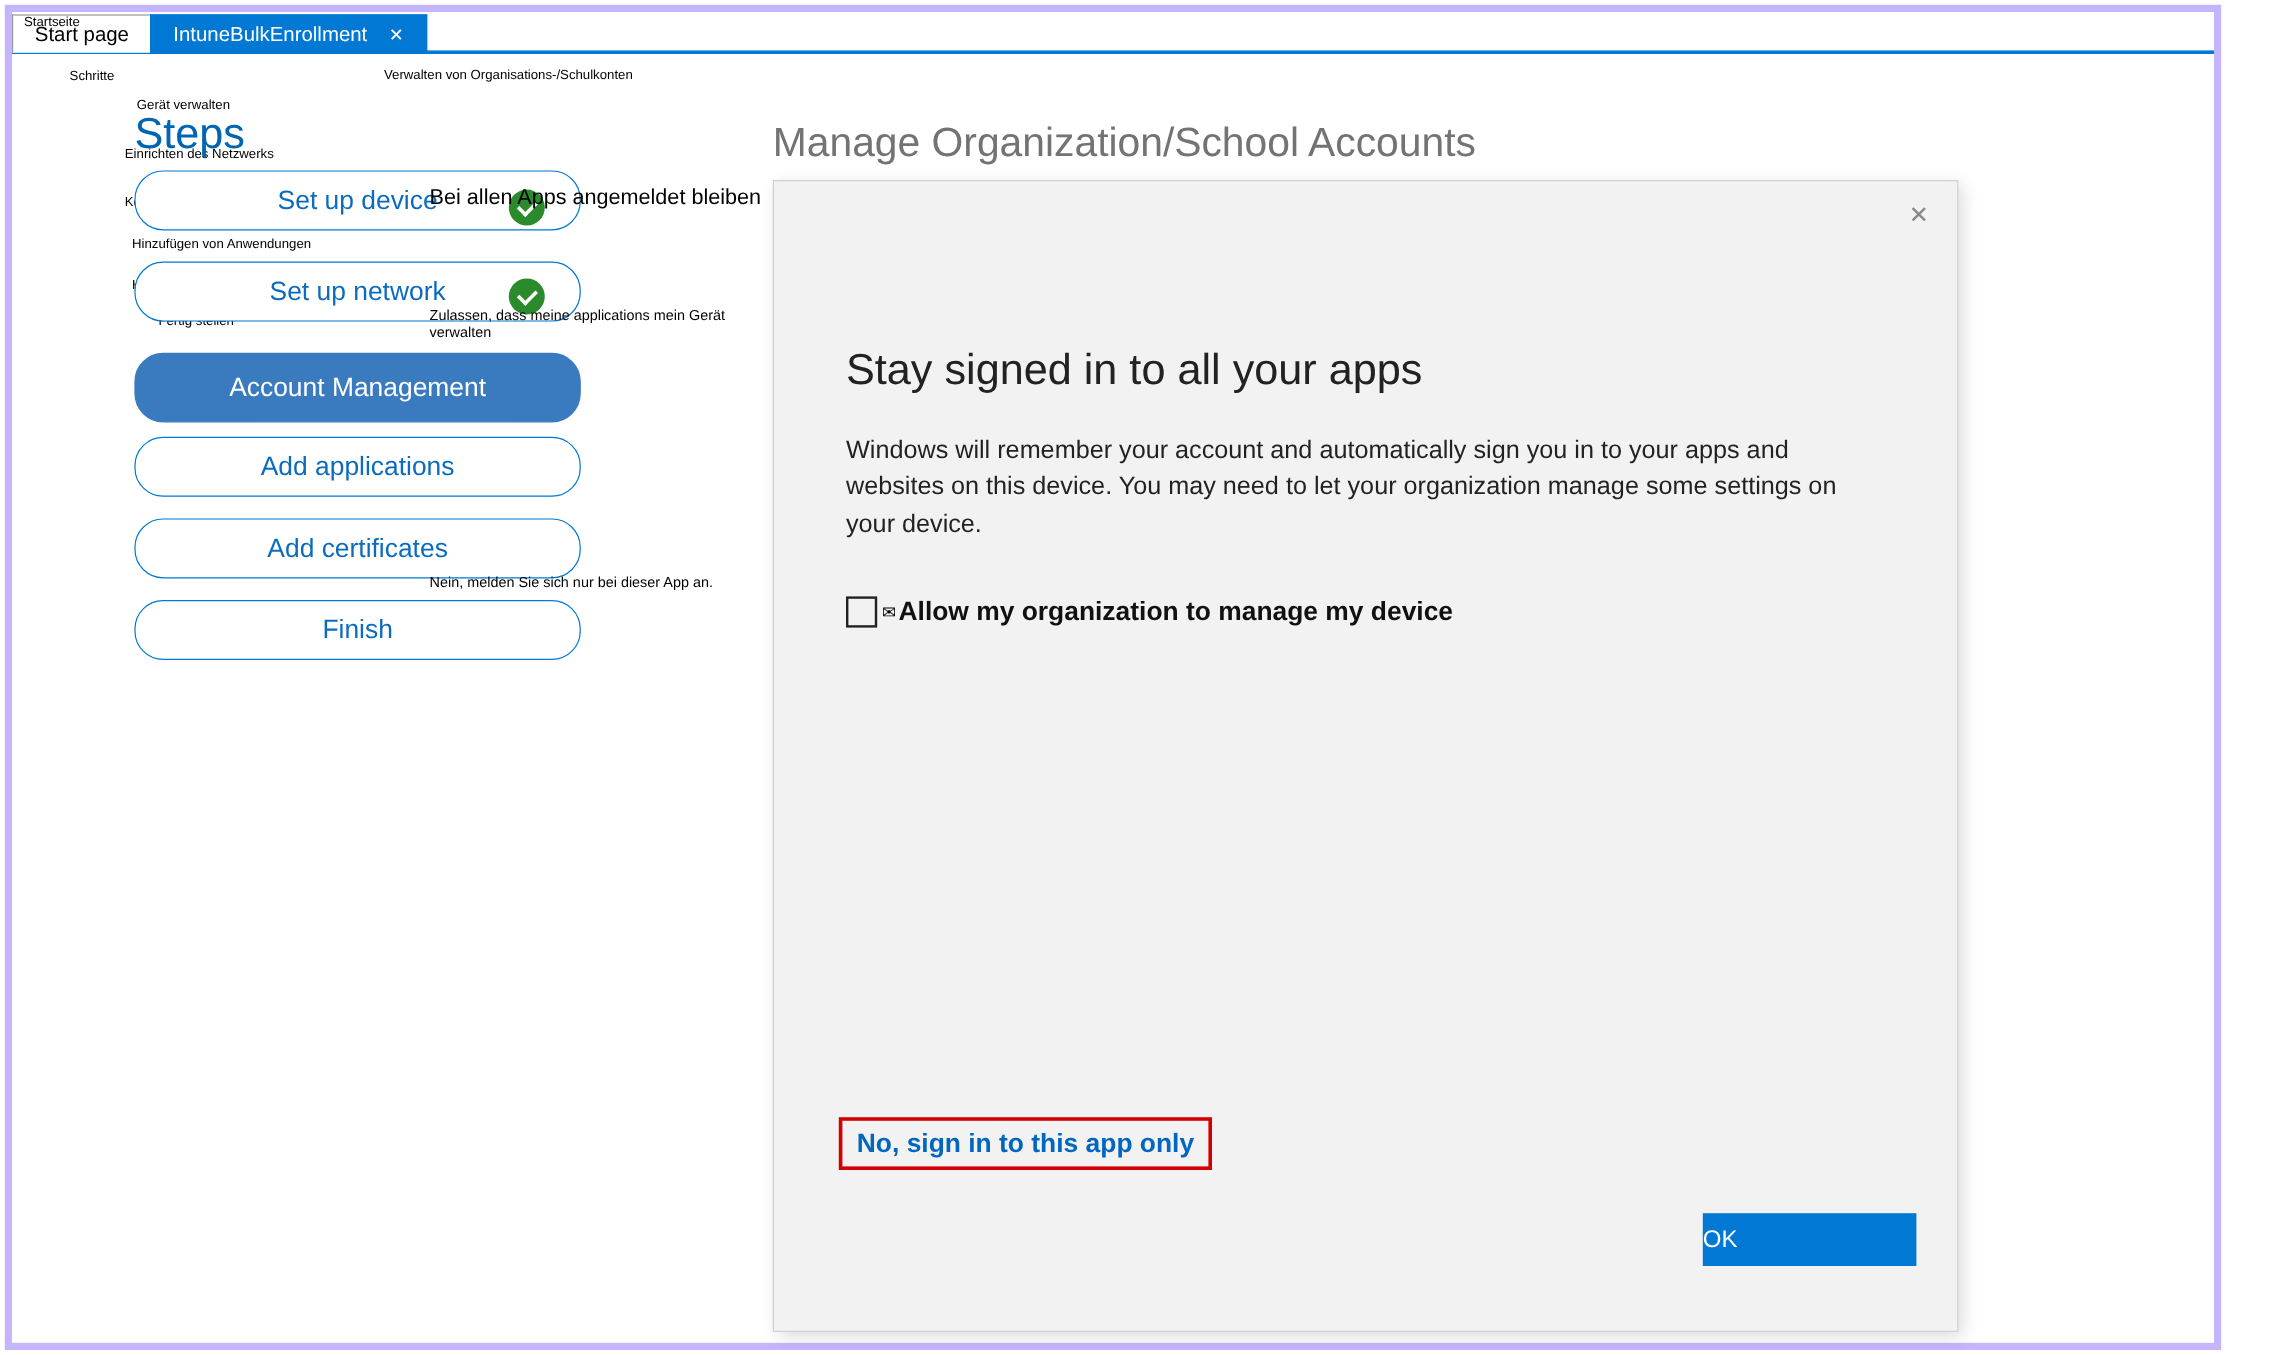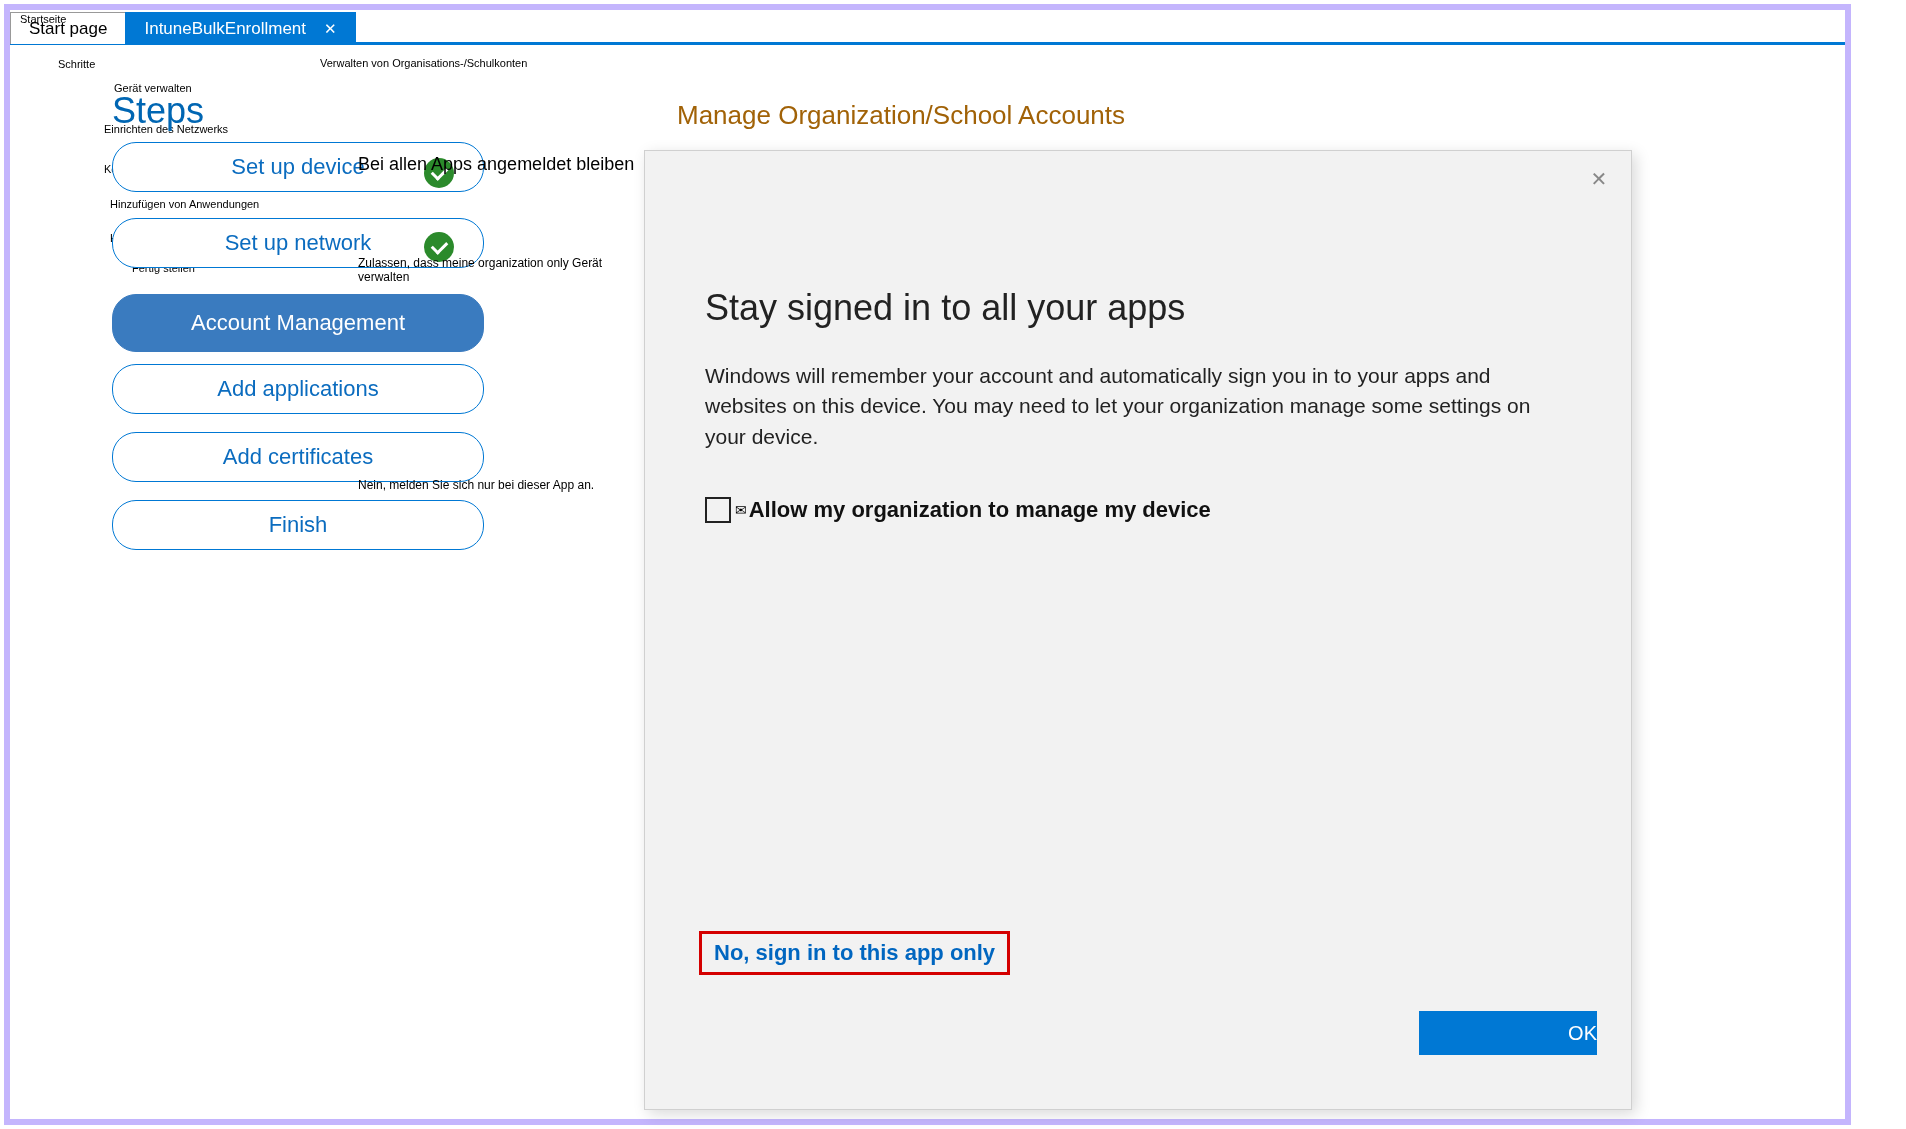--- a/index.html
+++ b/index.html
@@ -96,24 +96,24 @@
   .check::after {
     content: "";
     width: 12px; height: 7px;
     border-left: 3px solid #fff;
     border-bottom: 3px solid #fff;
     transform: rotate(-45deg);
     margin-top: -3px;
   }
   .main-heading {
     position: absolute;
-    left: 667px;
+    left: 634px;
     top: 90px;
-    color: #a16207;
-    font-size: 26px;
+    color: #737373;
+    font-size: 34px;
     font-weight: 400;
   }
   .main-sub {
     position: absolute;
     left: 634px;
     top: 126px;
     color: #6a8bb0;
     font-size: 20px;
   }
   
@@ -180,21 +180,21 @@
   }
   .ok-btn {
     position: absolute;
     right: 34px;
     bottom: 54px;
     width: 178px;
     height: 44px;
     background: #0078d4;
     color: #fff;
     font-size: 20px;
-    display:flex;align-items:center;justify-content:flex-end;margin-left:44px;
+    display:flex;align-items:center;justify-content:flex-start;margin-left:44px;
   }
   .de-small {
     font-size: 12px;
     color: #000;
     position: absolute;
     line-height: 1.2;
   }
 </style>
 </head>
 <body>
@@ -246,21 +246,21 @@
     <span>Add certificates</span>
   </div>
 
   <div class="step-btn" style="top:490px;">
     <span>Finish</span>
   </div>
 
   <div class="main-heading">Manage Organization/School Accounts</div>
 
   <span class="de-small" style="left:348px; top:144px; font-size:18px;">Bei allen Apps angemeldet bleiben</span>
-  <span class="de-small" style="left:348px; top:246px; width:290px;">Zulassen, dass meine organization only Gerät verwalten</span>
+  <span class="de-small" style="left:348px; top:246px; width:290px;">Zulassen, dass meine applications mein Gerät verwalten</span>
   <span class="de-small" style="left:348px; top:468px;">Nein, melden Sie sich nur bei dieser App an.</span>
 
   <div class="dialog">
     <div class="close-x">✕</div>
     <div class="dialog-title">Stay signed in to all your apps</div>
     <div class="dialog-body">Windows will remember your account and automatically sign you in to your apps and websites on this device. You may need to let your organization manage some settings on your device.</div>
     <div class="check-row">
       <div class="cbx"></div>
       <span style="margin-left:-6px;margin-right:2px;font-size:14px;">✉</span>
       <div class="lbl">Allow my organization to manage my device</div>

